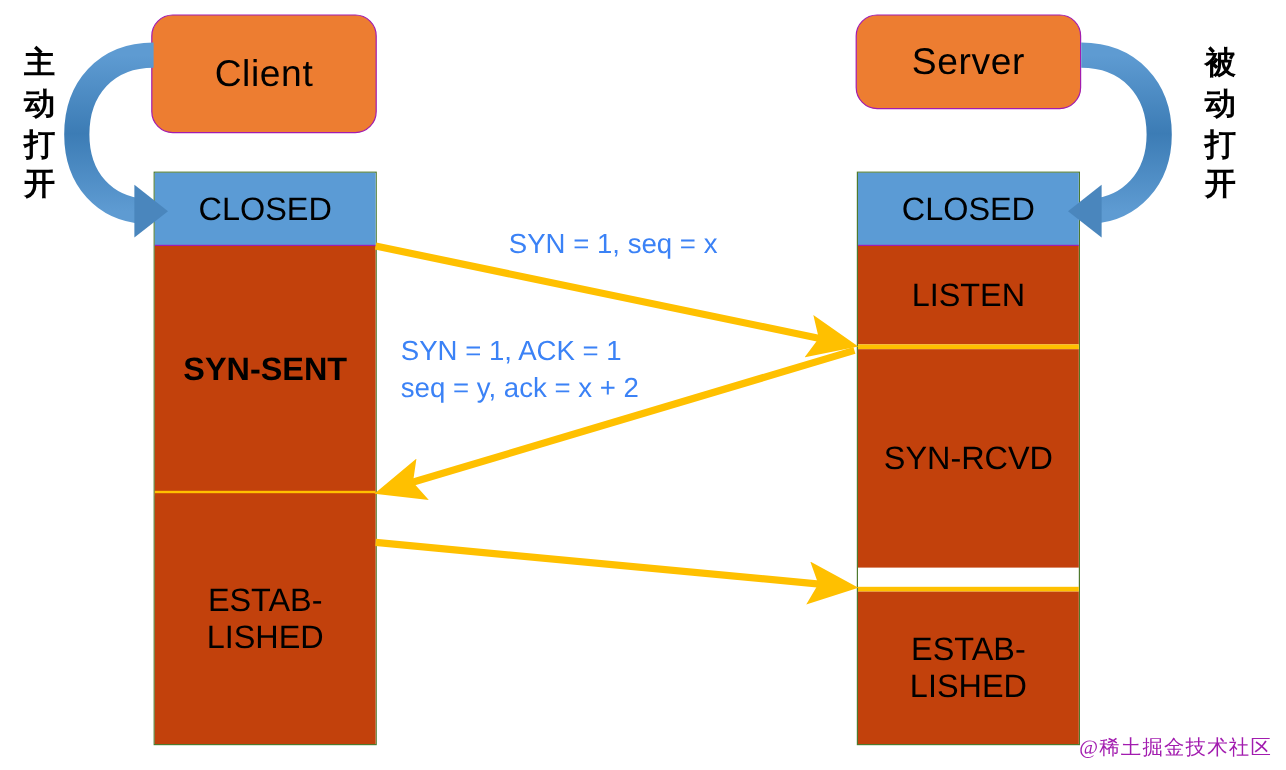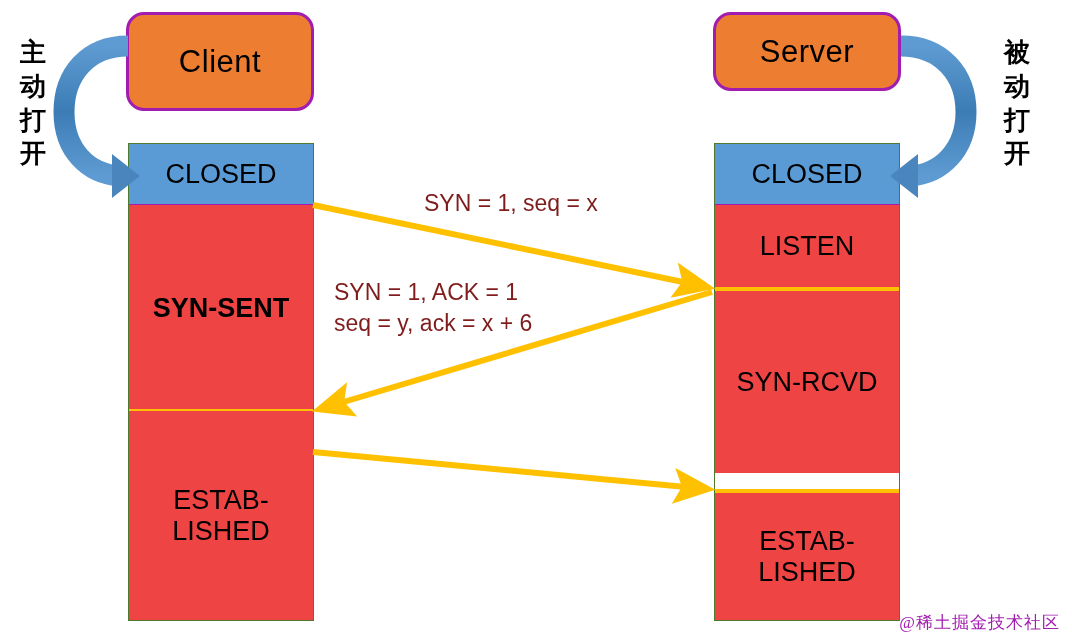--- a/index.html
+++ b/index.html
@@ -15,21 +15,21 @@
     width: 1072px;
     height: 642px;
     background: #ffffff;
     overflow: hidden;
   }
 
   
   .endpoint-box {
     position: absolute;
     background: #ED7D31;
-    border: 3px solid #a21caf;
+    border: 1px solid #a21caf;
     border-radius: 18px;
     display: flex;
     align-items: center;
     justify-content: center;
     color: #000000;
     font-size: 31px;
     letter-spacing: 0.5px;
     box-sizing: border-box;
   }
   #client-box { left: 126px; top: 12px;  width: 188px; height: 99px; }
@@ -59,21 +59,21 @@
     color: #000000;
     font-size: 27px;
     line-height: 1.12;
     white-space: pre-line;
   }
   .state-closed {
     background: #5B9BD5;
     border-bottom: 1px solid #a21caf;
   }
   .state-green {
-    background: #ef4444;
+    background: #c2410c;
   }
   
   .yellow-rule {
     position: absolute;
     left: 0;
     width: 100%;
     height: 4px;
     background: #FFC000;
   }
 
@@ -88,21 +88,21 @@
     width: 34px;
   }
   .vert-label span { display: block; }
   #label-active  { left: 16px;   top: 36px; }
   #label-passive { left: 1000px; top: 36px; }
 
   
   .msg-label {
     position: absolute;
     font-size: 23px;
-    color: #7f1d1d;
+    color: #3b82f6;
     white-space: pre-line;
     line-height: 1.35;
   }
   #msg-1 { left: 424px; top: 188px; }
   #msg-2 { left: 334px; top: 277px; }
   #msg-3 { left: 340px; top: 487px; }
 
   
   #arrow-layer, #curve-layer {
     position: absolute;
@@ -207,17 +207,17 @@
     <g>
       <path d="M 901 46
                C 941 46, 966 74, 966 112
                C 966 150, 941 174, 910 176" fill="none" stroke="url(#bluegrad)" stroke-width="21" stroke-linecap="butt"></path>
       <path d="M 918 154 L 890 176 L 918 198 Z" fill="#4A86BD"></path>
     </g>
   </svg>
 
   <div class="msg-label" id="msg-1">SYN = 1, seq = x</div>
   <div class="msg-label" id="msg-2">SYN = 1, ACK = 1
-seq = y,  ack = x + 6</div>
+seq = y,  ack = x + 2</div>
 
   <div id="watermark">@稀土掘金技术社区</div>
 
 </div>
 
 </body></html>

